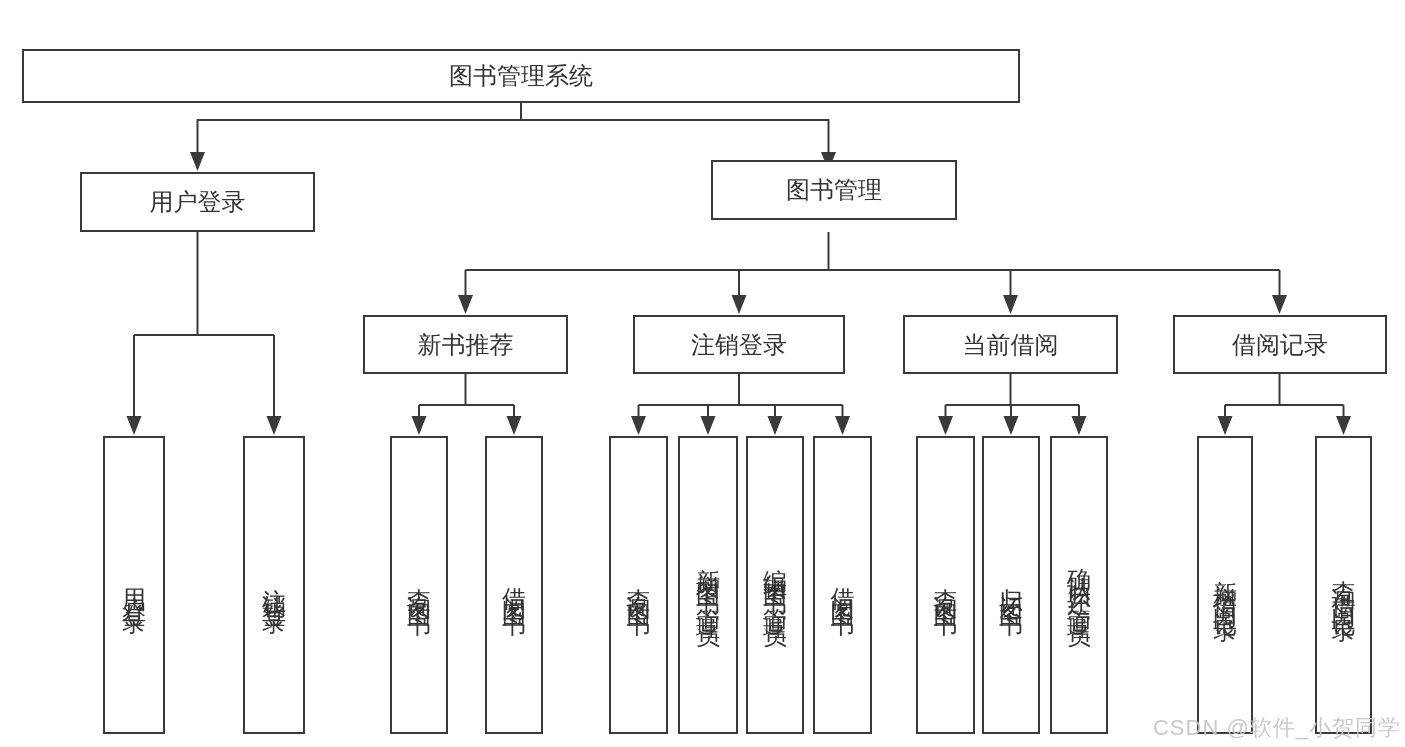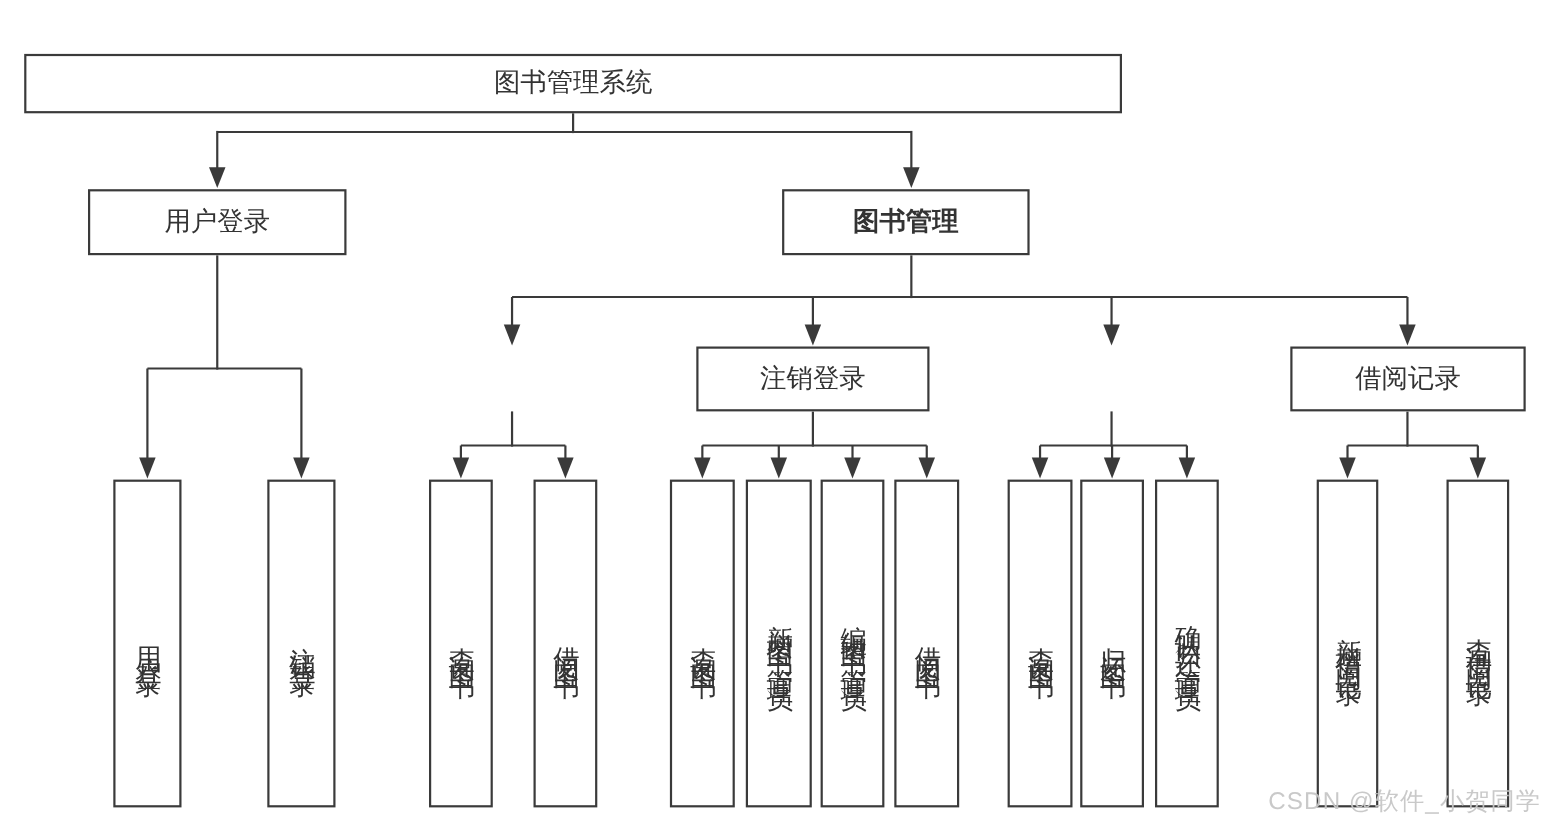--- a/index.html
+++ b/index.html
@@ -40,21 +40,21 @@
     text-orientation: mixed;
     letter-spacing: 8px;
     white-space: normal;
     font-size: 24px;
   }
 
   
   .n-root            { left: 22px;   top: 13px;  width: 998px; height: 54px; margin-top: 36px; }
 
   .n-user-login      { left: 80px;   top: 172px; width: 235px; height: 60px; }
-  .n-book-mgmt       { left: 711px;  top: 172px; width: 225px; height: 60px; font-weight: bold; }
+  .n-book-mgmt       { left: 711px;  top: 160px; width: 246px; height: 60px; }
 
   .n-new-book-rec    { left: 363px;  top: 315px; width: 205px; height: 59px; }
   .n-book-borrow     { left: 633px;  top: 315px; width: 212px; height: 59px; }
   .n-current-borrow  { left: 903px;  top: 315px; width: 215px; height: 59px; }
   .n-borrow-records  { left: 1173px; top: 315px; width: 214px; height: 59px; }
 
   .l-user-login      { left: 103px;  top: 436px; width: 62px; height: 298px; }
   .l-logout          { left: 243px;  top: 436px; width: 62px; height: 298px; }
 
   .l-nbr-query       { left: 390px;  top: 436px; width: 58px; height: 298px; }
@@ -158,21 +158,23 @@
       <path d="M1217.5 416 L1232.5 416 L1225 435 Z"></path>
       <path d="M1336 416 L1351 416 L1343.5 435 Z"></path>
     </g>
   </svg>
 
   <div class="node n-root">图书管理系统</div>
 
   <div class="node n-user-login">用户登录</div>
   <div class="node n-book-mgmt">图书管理</div>
 
+  <div class="node n-new-book-rec">新书推荐</div>
   <div class="node n-book-borrow">注销登录</div>
+  <div class="node n-current-borrow">当前借阅</div>
   <div class="node n-borrow-records">借阅记录</div>
 
   <div class="node leaf l-user-login">用户登录</div>
   <div class="node leaf l-logout">注销登录</div>
 
   <div class="node leaf l-nbr-query">查询图书</div>
   <div class="node leaf l-nbr-borrow">借阅图书</div>
 
   <div class="node leaf l-bb-query">查询图书</div>
   <div class="node leaf l-bb-add">新增图书（管理员）</div>

